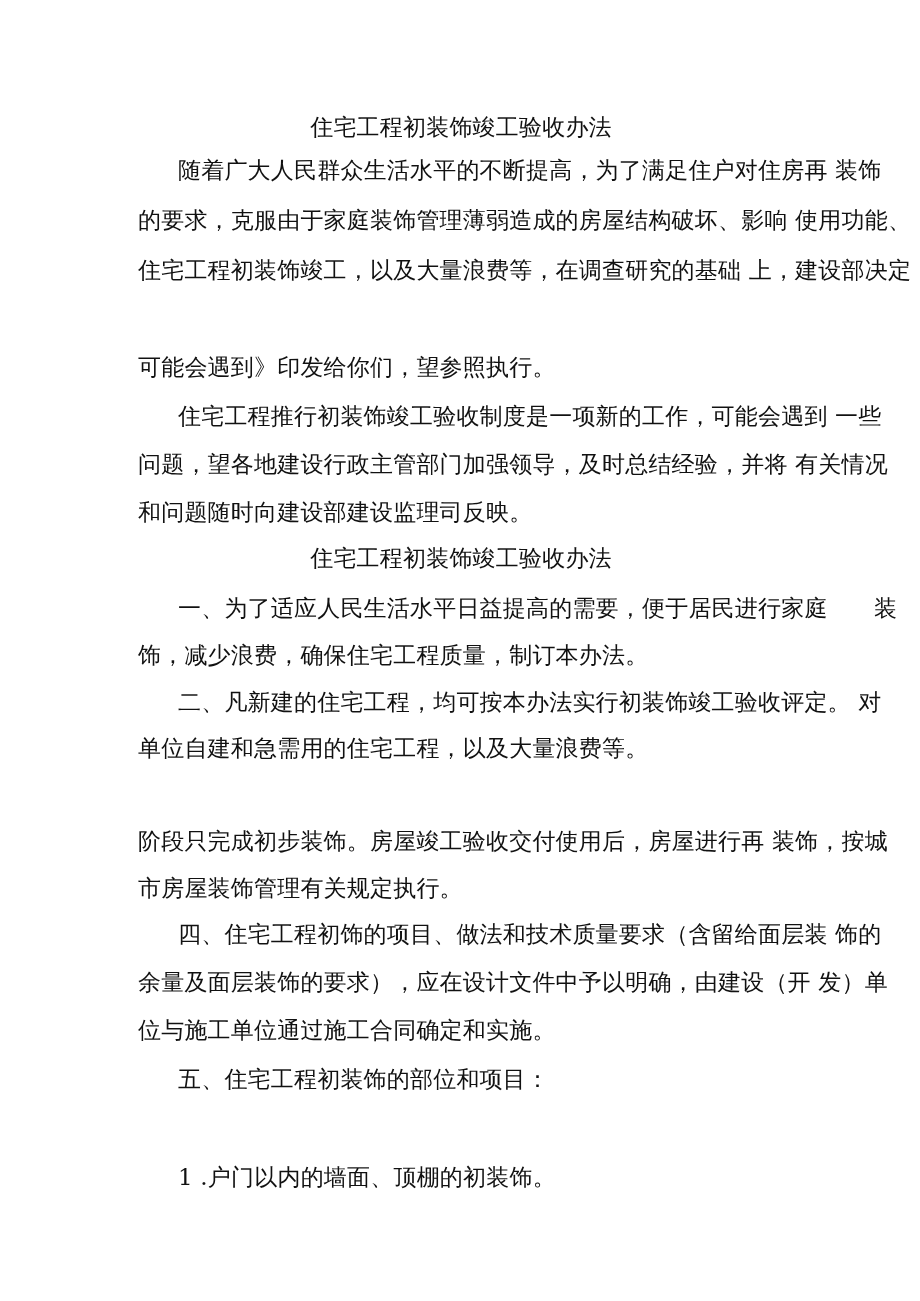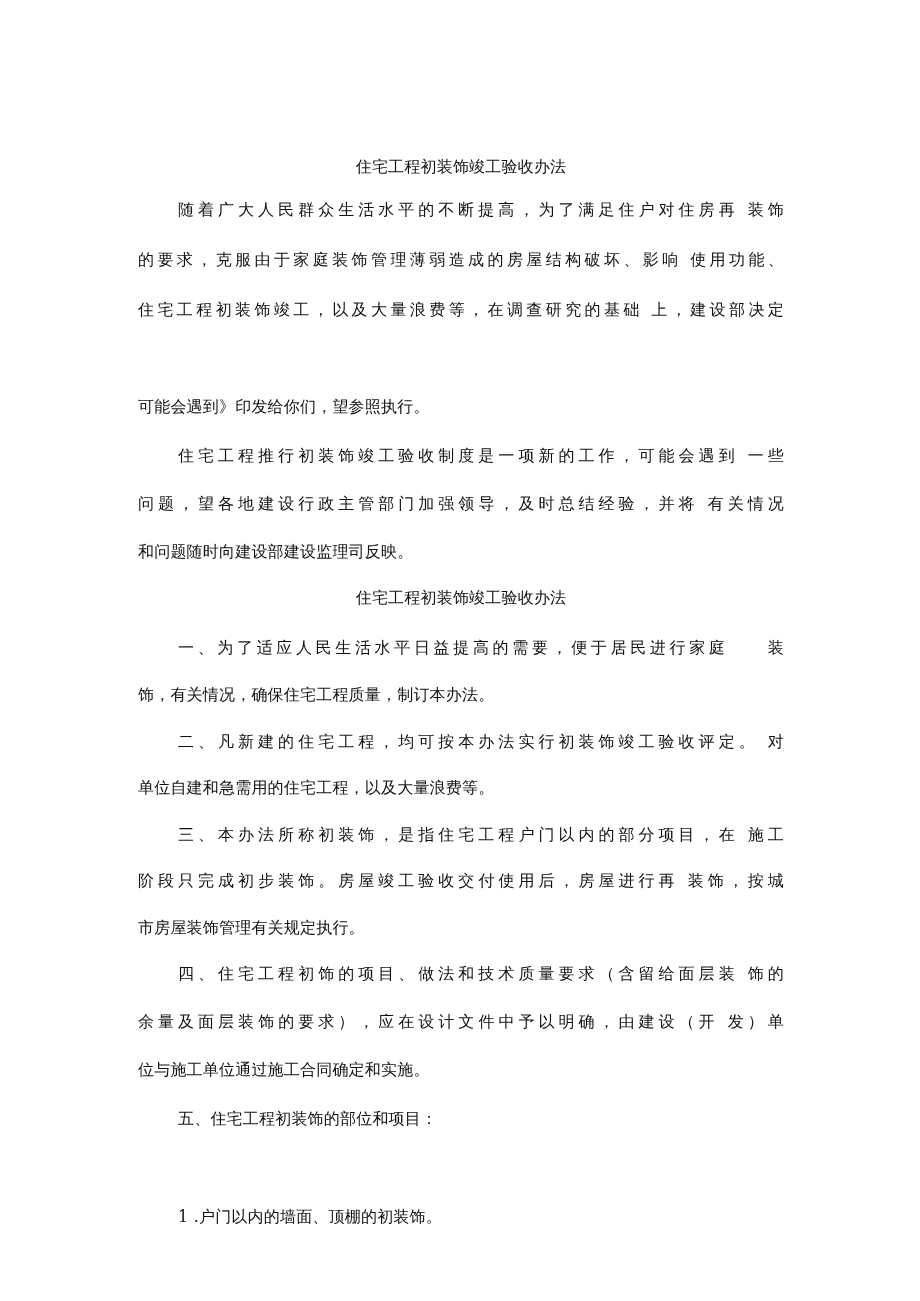--- a/index.html
+++ b/index.html
@@ -14,25 +14,24 @@
     .page {
       position: absolute;
       left: 0; top: 0;
       width: 920px; height: 1301px;
       background: #ffffff;
     }
     .line {
       position: absolute;
       left: 138px;
       width: 646px;
-      font-size: 16px;
+      font-size: 23px;
       line-height: 24px;
       white-space: nowrap;
       letter-spacing: 0.2px;
-      margin-top: 40px;
     }
     .indent { left: 178px; width: 606px; }
     .center { left: 138px; width: 646px; text-align: center; }
     .justify {
       text-align: justify;
       text-align-last: justify;
     }
   </style>
 </head>
 <body>
@@ -46,26 +45,25 @@
   <div class="line justify" style="top:258px;">住宅工程初装饰竣工，以及大量浪费等，在调查研究的基础 上，建设部决定</div>
   <div class="line" style="top:355px;">可能会遇到》印发给你们，望参照执行。</div>
 
   <div class="line indent justify" style="top:404px;">住宅工程推行初装饰竣工验收制度是一项新的工作，可能会遇到 一些</div>
   <div class="line justify" style="top:452px;">问题，望各地建设行政主管部门加强领导，及时总结经验，并将 有关情况</div>
   <div class="line" style="top:500px;">和问题随时向建设部建设监理司反映。</div>
 
   <div class="line center" style="top:546px;">住宅工程初装饰竣工验收办法</div>
 
   <div class="line indent justify" style="top:596px;">一、为了适应人民生活水平日益提高的需要，便于居民进行家庭　　装</div>
-  <div class="line" style="top:643px;">饰，有关情况，确保住宅工程质量，制订本办法。</div>
+  <div class="line" style="top:643px;">饰，减少浪费，确保住宅工程质量，制订本办法。</div>
 
   <div class="line indent justify" style="top:690px;">二、凡新建的住宅工程，均可按本办法实行初装饰竣工验收评定。 对</div>
   <div class="line" style="top:736px;">单位自建和急需用的住宅工程，以及大量浪费等。</div>
 
-  <div class="line indent justify" style="top:783px;">三、本办法所称初装饰，是指住宅工程户门以内的部分项目，在 施工</div>
   <div class="line justify" style="top:829px;">阶段只完成初步装饰。房屋竣工验收交付使用后，房屋进行再 装饰，按城</div>
   <div class="line indent justify" style="top:922px;">四、住宅工程初饰的项目、做法和技术质量要求（含留给面层装 饰的</div>
 
   <div class="line" style="top:876px;">市房屋装饰管理有关规定执行。</div>
   <div class="line justify" style="top:970px;">余量及面层装饰的要求），应在设计文件中予以明确，由建设（开 发）单</div>
   <div class="line" style="top:1018px;">位与施工单位通过施工合同确定和实施。</div>
 
   <div class="line indent" style="top:1067px;">五、住宅工程初装饰的部位和项目：</div>
   <div class="line indent" style="top:1165px;">1 .户门以内的墙面、顶棚的初装饰。</div>
 

